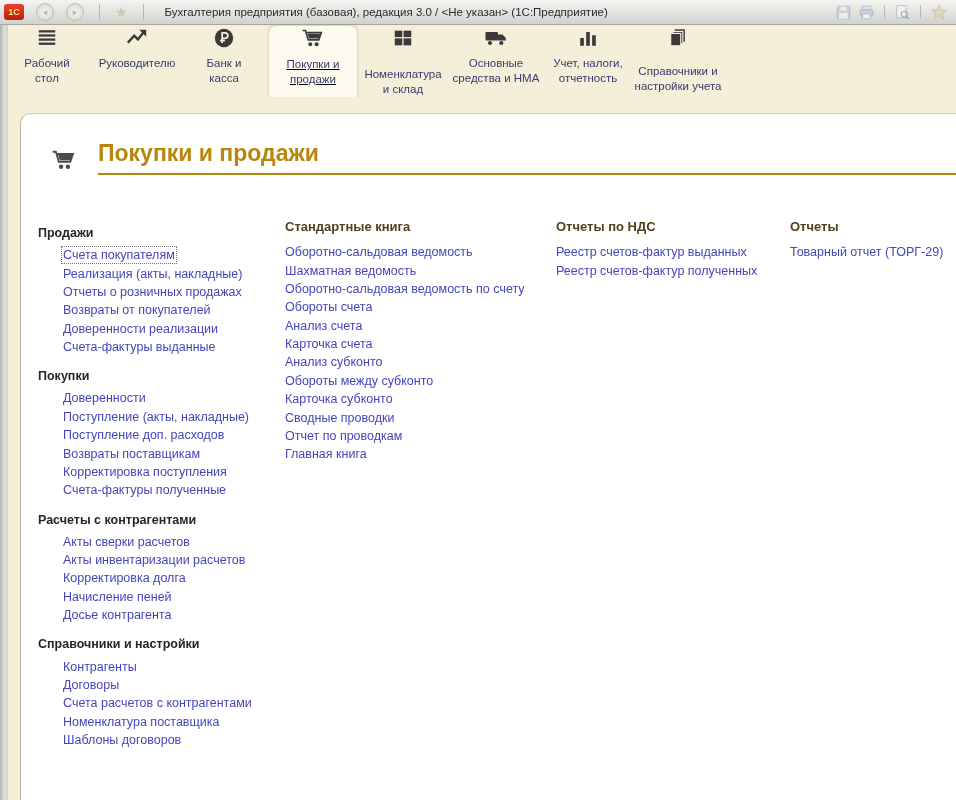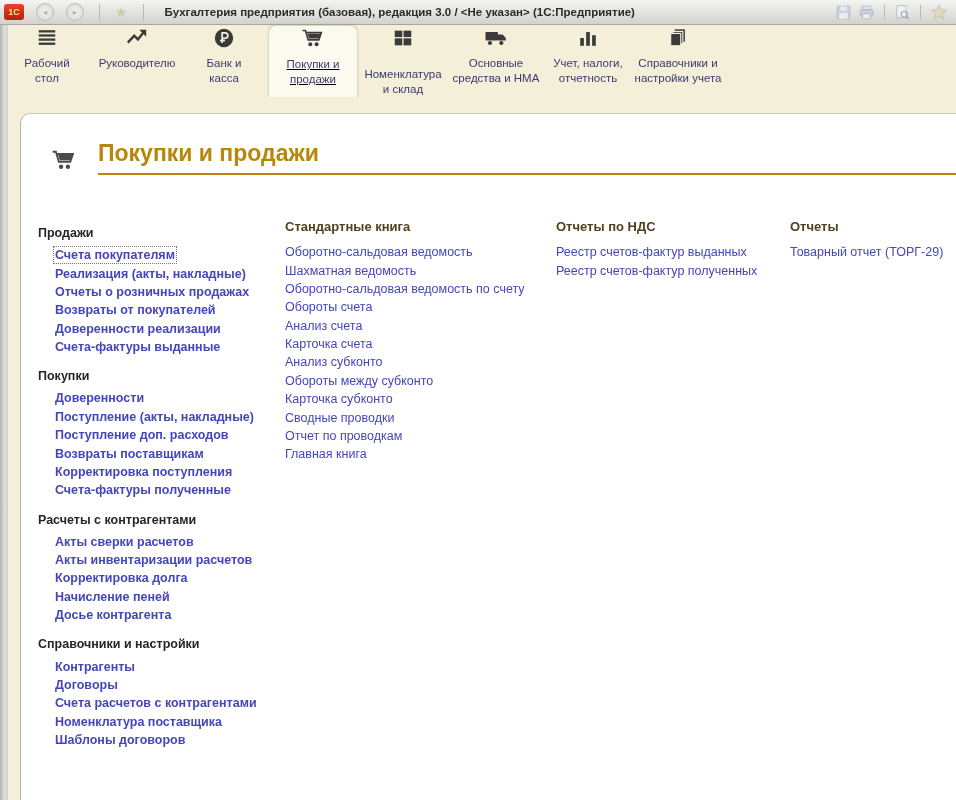--- a/index.html
+++ b/index.html
@@ -10,21 +10,21 @@
     background:linear-gradient(#f4f4f2,#d2d2cd);border-bottom:1px solid #a6a6a0;
     display:flex;align-items:center;box-sizing:border-box;}
   .tb-left{display:flex;align-items:center;gap:12px;padding-left:4px;flex:1;min-width:0;}
   .logo{width:20px;height:16px;background:linear-gradient(#e8442a,#b81e0e);border-radius:3px;
     color:#ffe27a;font-weight:bold;font-size:9px;display:flex;align-items:center;justify-content:center;}
   .tb-btn{width:16px;height:16px;border-radius:50%;background:radial-gradient(#f2f2ef,#d8d8d2);
     border:1px solid #bdbdb6;display:flex;align-items:center;justify-content:center;
     color:#b4b4ac;font-size:9px;line-height:1;}
   .tb-sep{width:1px;height:16px;background:#b9b9b3;margin:0 3px;}
   .tb-star{color:#cfc9a8;font-size:14px;line-height:1;}
-  .tb-title{font-size:11.5px;color:#2b2b2b;margin-left:6px;white-space:nowrap;overflow:hidden;font-weight:bold;}
+  .tb-title{font-size:11.5px;color:#2b2b2b;margin-left:6px;white-space:nowrap;overflow:hidden;}
   .tb-right{display:flex;align-items:center;gap:6px;padding-right:8px;}
   .tb-right .tb-sep{height:14px;}
   .tb-ico{opacity:.75;display:inline-flex;}
 
   
   .tabbar{position:absolute;top:25px;left:0;width:956px;height:88px;background:#f3efd9;display:flex;}
   .tab{box-sizing:border-box;height:72px;display:flex;flex-direction:column;align-items:center;
     cursor:pointer;}
   .tab.active{background:#fcfaef;border:1px solid #ddd8c0;border-bottom:none;
     border-radius:8px 8px 0 0;box-shadow:0 -1px 2px rgba(150,140,90,.18);text-decoration:underline;}
@@ -48,21 +48,21 @@
   .col{position:absolute;}
   .col-commands{left:17px;top:112px;width:250px;}
   .report-col.r0{left:264px;top:105px;width:260px;}
   .report-col.r1{left:535px;top:105px;width:230px;}
   .report-col.r2{left:769px;top:105px;width:180px;}
 
   .group{margin-bottom:13px;}
   .group-title{font-size:12.5px;font-weight:bold;color:#262626;margin:0 0 6px 0;}
   .report-title{font-size:13px;font-weight:bold;color:#53401c;margin:0 0 9px 0;}
   .link{font-size:12.5px;color:#4545bc;padding:2.2px 0;cursor:pointer;white-space:nowrap;}
-  .link.indent{margin-left:17px;font-weight:bold;}
+  .link.indent{margin-left:25px;}
   .focus-ring{outline:1px dotted #76767a;outline-offset:1px;}
 </style>
 </head>
 <body>
 
 <div class="titlebar">
   <div class="tb-left">
     <span class="logo">1С</span>
     <span class="tb-btn">◂</span>
     <span class="tb-btn">▸</span>
@@ -178,21 +178,21 @@
       <span class="ticon">
         <svg width="22" height="22" viewBox="0 0 24 24" fill="#3a3a3a">
           <rect x="3.5" y="12" width="4" height="8.5"></rect>
           <rect x="10" y="5.5" width="4" height="15"></rect>
           <rect x="16.5" y="9" width="4" height="11.5"></rect>
         </svg>
       </span>
       <span class="tlabel">Учет, налоги,
 отчетность</span>
     </div>
-    <div class="tab" style="width: 92px;">
+    <div class="tab" style="width: 92px; gap: 8px;">
       <span class="ticon">
         <svg width="22" height="22" viewBox="0 0 24 24" fill="#3a3a3a">
           <rect x="8.5" y="2.5" width="11" height="13.5"></rect>
           <rect x="6.3" y="4.8" width="11" height="13.5" stroke="#f3efd9" stroke-width="1.3"></rect>
           <rect x="4" y="7" width="11" height="13.5" stroke="#f3efd9" stroke-width="1.3"></rect>
         </svg>
       </span>
       <span class="tlabel">Справочники и
 настройки учета</span>
     </div>

